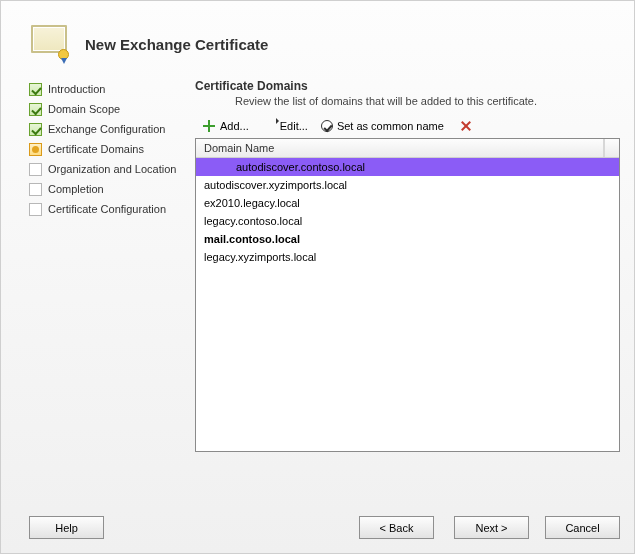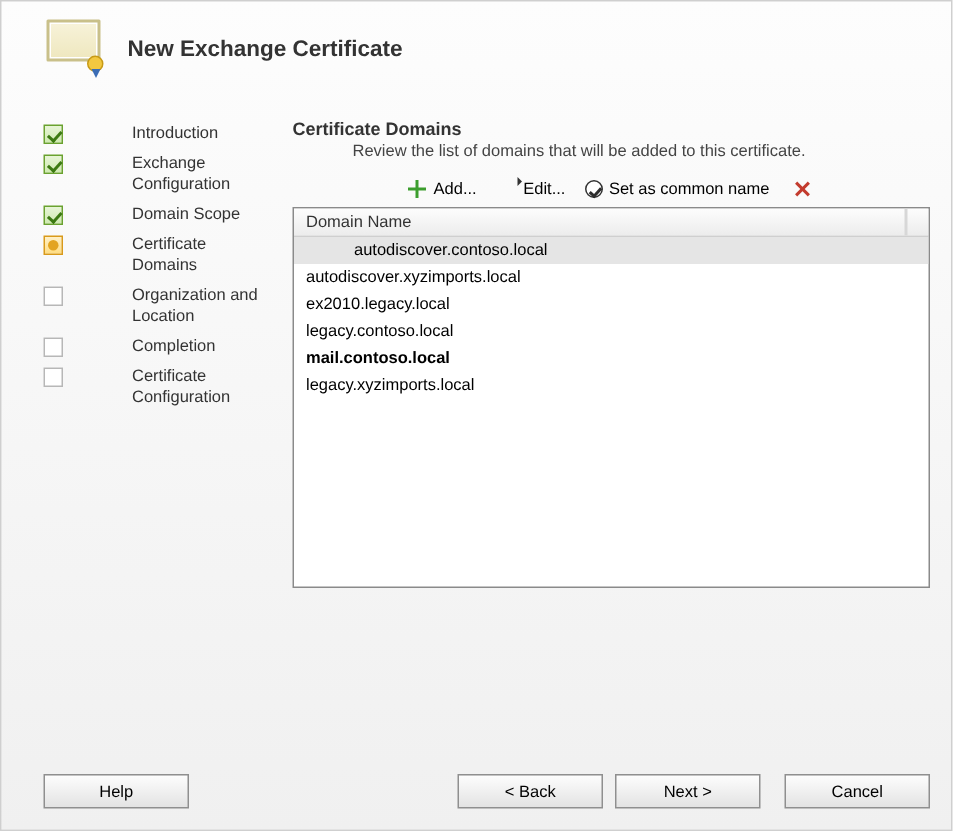--- a/index.html
+++ b/index.html
@@ -1,62 +1,62 @@
 <!DOCTYPE html>
 <html><head>
 <meta charset="utf-8">
 <style>
   * { box-sizing: border-box; }
   html, body { margin:0; padding:0; font-family: "Segoe UI", Tahoma, sans-serif; font-size:11px; color:#000; }
   .window { width:635px; height:554px; background:linear-gradient(to bottom,#fdfdfd,#f0f0f0); position:relative; border:1px solid #cfcfcf; }
-  .header { display:flex; align-items:center; padding:10px 14px 14px 28px; }
+  .header { display:flex; align-items:center; padding:10px 14px 14px 28px;margin-top:12px; }
   .cert-icon { width:42px; height:42px; position:relative; margin-right:14px; }
   .cert-frame { width:36px; height:28px; background:#fff; border:2px solid #c9c08a; position:absolute; top:2px; left:2px; border-radius:1px; }
   .cert-inner { position:absolute; top:5px; left:5px; width:30px; height:22px; background:linear-gradient(#f7f2d8,#efe8c0); }
   .ribbon-medal { position:absolute; bottom:0; right:0; width:16px; height:16px; }
   .medal-circle { width:11px; height:11px; background:#f2c840; border:1px solid #c79a16; border-radius:50%; position:absolute; top:0; right:2px; }
   .medal-ribbon { position:absolute; top:9px; right:4px; width:0; height:0; border-left:3px solid transparent; border-right:3px solid transparent; border-top:6px solid #3b6db5; }
   .title { font-size:15px; font-weight:bold; color:#333; }
   .body { position:absolute; top:78px; left:28px; right:14px; bottom:58px; display:flex; }
   .nav { width:154px; flex:0 0 154px; }
   .nav-item { display:flex; align-items:flex-start; padding:3px 0; gap:6px; color:#333; }
   .nav-ic { width:13px; height:13px; flex:0 0 13px; border:1px solid #b7b7b7; background:#fff; margin-top:1px; }
   .nav-ic.done { border-color:#6aa22f; background:linear-gradient(#e7f5d6,#cfeab0); position:relative; }
   .nav-ic.done::after { content:""; position:absolute; left:2px; top:3px; width:7px; height:4px; border-left:2px solid #3c7a12; border-bottom:2px solid #3c7a12; transform:rotate(-48deg); }
   .nav-ic.active { border-color:#d99a1a; background:linear-gradient(#fff0c6,#ffdd82); position:relative; }
   .nav-ic.active::after { content:""; position:absolute; left:2px; top:2px; width:7px; height:7px; border-radius:50%; background:#e3a420; }
-  .nav-label { line-height:14px;margin-left:40px; }
+  .nav-label { line-height:14px; }
   .main { flex:1; padding-left:12px; }
   .section-title { font-weight:bold; font-size:12px; color:#333; }
   .section-sub { color:#444; margin-top:2px; margin-bottom:6px;padding-left:40px; }
-  .toolbar { display:flex; align-items:center; gap:3px; padding:4px 2px 3px 2px;justify-content:center; }
+  .toolbar { display:flex; align-items:center; gap:3px; padding:4px 2px 3px 2px; }
   .tbtn { display:flex; align-items:center; gap:4px; padding:1px 4px; border:1px solid transparent; }
   .ic { width:14px; height:14px; display:inline-block; position:relative; }
   .ic-add::before, .ic-add::after { content:""; position:absolute; background:#3c9e2e; }
   .ic-add::before { left:6px; top:1px; width:2px; height:12px; }
   .ic-add::after  { left:1px; top:6px; width:12px; height:2px; }
   .ic-edit { background:linear-gradient(135deg,#f4c34a 45%, #8d5a1d 46%); transform:rotate(45deg) scale(0.75); width:12px; height:4px; top:5px; left:1px; }
   .ic-edit::after { content:""; position:absolute; right:-3px; top:-1px; width:0;height:0; border-left:3px solid #333; border-top:3px solid transparent; border-bottom:3px solid transparent; }
   .ic-common { width:12px; height:12px; border:1px solid #333; border-radius:50%; background:#fff; }
   .ic-common::after { content:""; position:absolute; left:2px; top:4px; width:6px; height:3px; border-left:2px solid #2d2d2d; border-bottom:2px solid #2d2d2d; transform:rotate(-48deg); }
   .ic-del::before, .ic-del::after { content:""; position:absolute; left:6px; top:1px; width:2px; height:12px; background:#c33b2e; }
   .ic-del::before { transform:rotate(45deg); }
   .ic-del::after  { transform:rotate(-45deg); }
-  .listbox { border:1px solid #8a8a8a; background:#fff; height:254px; overflow:hidden; }
+  .listbox { border:1px solid #8a8a8a; background:#fff; height:314px; overflow:hidden; }
   .list-head { display:flex; background:linear-gradient(#fdfdfd,#ececec); border-bottom:1px solid #cfcfcf; }
   .list-head-cell { flex:1; text-align:left; padding:3px 8px; font-weight:normal; color:#333; border-right:1px solid #d7d7d7; }
   .list-head-grip { width:15px; border-left:1px solid #d7d7d7; }
   .list-body { }
   .row { padding:1px 8px; line-height:16px; }
-  .row.selected { background:#e5e5e5;padding-left:40px; }
+  .row.selected { background:#8b5cf6;padding-left:40px; }
   .row.bold { font-weight:bold; }
   .footer { position:absolute; left:0; right:0; bottom:0; padding:12px 14px 14px 28px; display:flex; align-items:center; }
-  .btn { width:97px; height:23px; background:linear-gradient(#fdfdfd,#e3e3e3); border:1px solid #8f8f8f; color:#000; font-family:inherit; font-size:11px; padding:0; }
+  .btn { width:75px; height:23px; background:linear-gradient(#fdfdfd,#e3e3e3); border:1px solid #8f8f8f; color:#000; font-family:inherit; font-size:11px; padding:0; }
   .spacer { flex:1; }
-  .btn-group { display:flex; gap:8px; }
+  .btn-group { display:flex; gap:20px; }
 </style>
 </head>
 <body>
 
 <div class="window">
 
   <div class="header">
     <div class="cert-icon">
       <div class="cert-frame"></div>
       <div class="cert-inner"></div>
@@ -69,25 +69,25 @@
   </div>
 
   <div class="body">
     <div class="nav" id="nav">
         <div class="nav-item">
           <span class="nav-ic done"></span>
           <span class="nav-label">Introduction</span>
         </div>
         <div class="nav-item">
           <span class="nav-ic done"></span>
-          <span class="nav-label">Exchange Configuration</span>
+          <span class="nav-label">Domain Scope</span>
         </div>
         <div class="nav-item">
           <span class="nav-ic done"></span>
-          <span class="nav-label">Domain Scope</span>
+          <span class="nav-label">Exchange Configuration</span>
         </div>
         <div class="nav-item">
           <span class="nav-ic active"></span>
           <span class="nav-label">Certificate Domains</span>
         </div>
         <div class="nav-item">
           <span class="nav-ic "></span>
           <span class="nav-label">Organization and Location</span>
         </div>
         <div class="nav-item">

